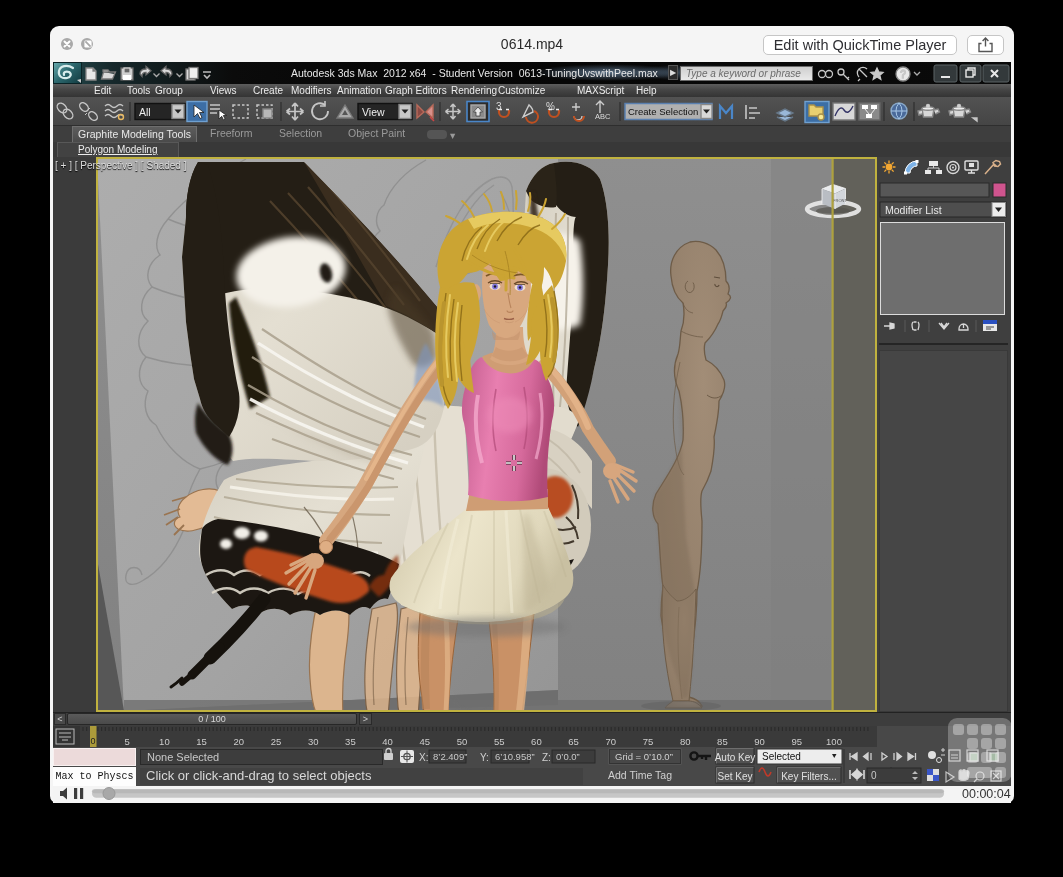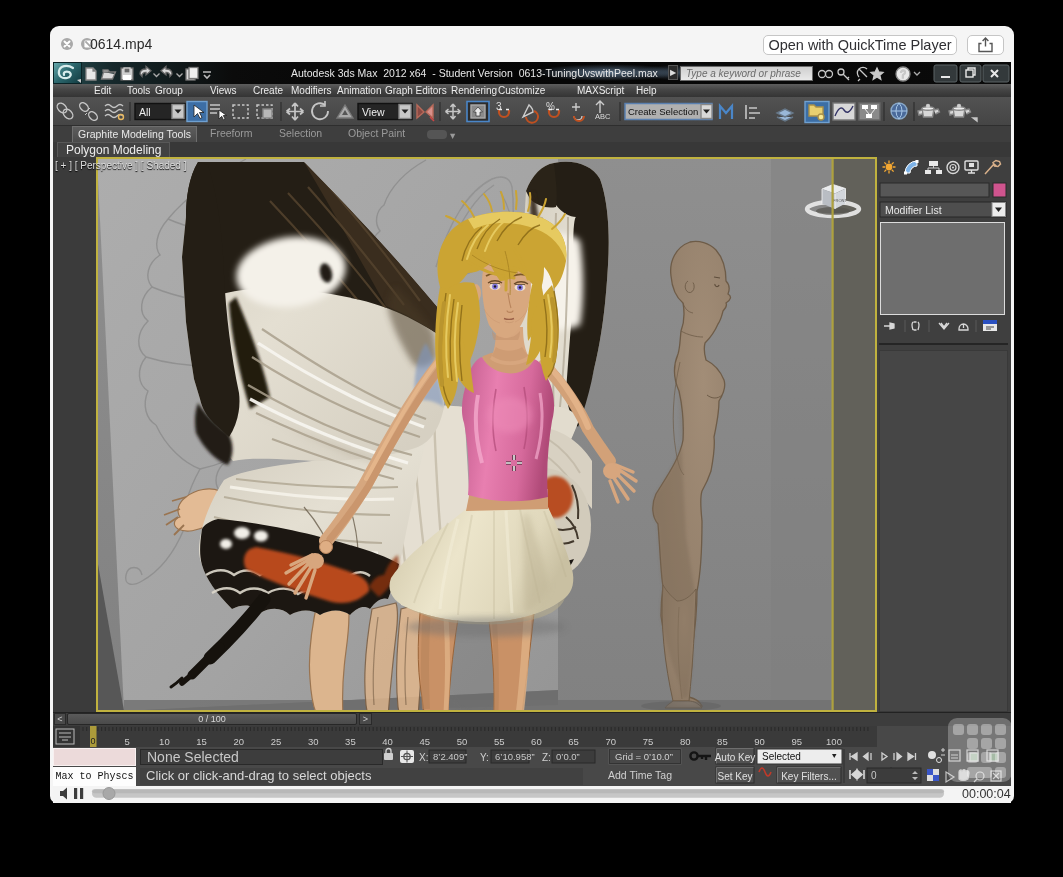--- a/index.html
+++ b/index.html
@@ -1,36 +1,36 @@
 <!DOCTYPE html>
 <html><head>
 <meta charset="utf-8">
 <style>
   html,body{margin:0;padding:0;background:#000;width:1063px;height:877px;overflow:hidden;}
   *{box-sizing:border-box;font-family:"Liberation Sans",sans-serif;}
   .abs{position:absolute;}
   #win{position:absolute;left:50px;top:26px;width:964px;height:777px;background:#f5f5f5;border-radius:9px 9px 7px 7px;}
   #titlebar{position:absolute;left:0;top:0;width:964px;height:36px;}
   .tbtn{position:absolute;top:11.7px;width:12px;height:12px;border-radius:50%;background:#a9a9a9;}
-  #wtitle{position:absolute;left:0;top:10px;width:964px;text-align:left;font-size:14px;color:#2b2b2b;margin-left:40px;}
+  #wtitle{position:absolute;left:0;top:10px;width:964px;text-align:center;font-size:14px;color:#2b2b2b;}
   #openbtn{position:absolute;left:713px;top:8.6px;width:194px;height:20.5px;background:#fff;border:1px solid #c6c6c6;border-radius:5px;font-size:14.5px;color:#2f2f33;text-align:center;line-height:19px;}
   #sharebtn{position:absolute;left:917px;top:8.6px;width:37px;height:20.5px;background:#fff;border:1px solid #c6c6c6;border-radius:5px;}
   #video{position:absolute;left:3px;top:36px;width:958px;height:724px;background:#a16207;overflow:hidden;}
   
   #maxtitle{position:absolute;left:0;top:0;width:958px;height:22px;background:linear-gradient(90deg,#274e52 0px,#16282b 60px,#0b0b0b 180px,#050505 400px,#0a0a0a 958px);}
   #maxlogo{position:absolute;left:0;top:0;width:29px;height:22px;background:linear-gradient(135deg,#67a9ad 0%,#2c686e 45%,#123b41 100%);border:1px solid #0a2326;}
   #maxtitletext{position:absolute;left:238px;top:4.5px;width:520px;font-size:10.5px;color:#e8e8e8;white-space:nowrap;}
   #menubar{position:absolute;left:0;top:22px;width:958px;height:13px;background:linear-gradient(180deg,#5d5d5d,#454545 45%,#343434);}
   .mi{position:absolute;top:1px;font-size:10px;color:#ececec;white-space:nowrap;}
   #toolbar{position:absolute;left:0;top:35px;width:958px;height:29px;background:linear-gradient(180deg,#525252,#454545);border-bottom:1px solid #2e2e2e;}
   #ribbon{position:absolute;left:0;top:64px;width:958px;height:16px;background:#3e3e3e;}
   .rtab{position:absolute;top:1px;font-size:10.5px;color:#9a9a9a;white-space:nowrap;}
   #ribsel{position:absolute;left:19px;top:0px;width:125px;height:16px;background:linear-gradient(180deg,#5d5d5d,#4a4a4a);border:1px solid #6e6e6e;border-bottom:none;color:#e8e8e8;font-size:10.5px;text-align:center;line-height:15px;}
   #polyrow{position:absolute;left:0;top:80px;width:958px;height:15px;background:#383838;}
-  #polytab{position:absolute;left:4px;top:0px;height:15px;padding:0 8px;background:#424242;border:1px solid #585858;border-bottom:none;color:#ececec;font-size:12px;line-height:14px;}
+  #polytab{position:absolute;left:4px;top:0px;height:15px;padding:0 20px;background:#424242;border:1px solid #585858;border-bottom:none;color:#ececec;font-size:10px;line-height:14px;text-decoration:underline;}
   #mainrow{position:absolute;left:0;top:95px;width:958px;height:555px;background:#3b3b3b;}
   #vplabel{position:absolute;left:2px;top:98px;font-size:10px;color:#dcdcdc;white-space:nowrap;text-shadow:0 1px 1px #000;}
   #rpanel{position:absolute;left:824px;top:95px;width:134px;height:555px;background:#3f3f3f;}
   
   #tsrow{position:absolute;left:0;top:650px;width:958px;height:14px;background:#3d3d3d;border-top:1px solid #222;}
   #ruler{position:absolute;left:0;top:664px;width:958px;height:21px;background:#383838;}
   #status1{position:absolute;left:0;top:685px;width:958px;height:20px;background:#484848;}
   #status2{position:absolute;left:0;top:705px;width:958px;height:19px;background:#484848;}
   .inset{background:#3d3d3d;border:1px solid #292929;color:#c8c8c8;}
   #playbar{position:absolute;left:3px;top:760px;width:958px;height:17px;background:#f4f4f4;}
@@ -42,21 +42,21 @@
 <div id="win">
   <div id="titlebar">
     <div class="tbtn" style="left:10.8px;"></div>
     <div class="tbtn" style="left:31.2px;"></div>
     <svg class="abs" style="left:10.8px;top:11.7px;" width="33" height="12" viewBox="0 0 33 12">
       <path d="M3.5 3.5 L8.5 8.5 M8.5 3.5 L3.5 8.5" stroke="#fff" stroke-width="2" stroke-linecap="round"></path>
       <rect x="23.4" y="2.4" width="7.2" height="7.2" rx="1.4" fill="#fff"></rect>
       <path d="M24.4 3.4 L29.6 8.6" stroke="#a9a9a9" stroke-width="1.8"></path>
     </svg>
     <div id="wtitle">0614.mp4</div>
-    <div id="openbtn">Open with QuickTime Player</div>
+    <div id="openbtn">Edit with QuickTime Player</div>
     <div id="sharebtn">
       <svg width="35" height="18" viewBox="0 0 35 18" style="display:block">
         <g stroke="#555" stroke-width="1.4" fill="none">
           <path d="M13.5 7.5 h-2.5 v8 h13 v-8 h-2.5"></path>
           <path d="M17.5 10.5 v-8.2 M14.6 5 l2.9-2.9 l2.9 2.9"></path>
         </g>
       </svg>
     </div>
   </div>
   <div id="video">
@@ -768,21 +768,21 @@
 <path d="M906 25 c0 -2 2 -3 3 -1 c1 -2 3 -2 4 0 c1 -1 3 0 3 2 l-1 6 c-3 2 -7 2 -9 0 z" fill="#e0e0e0"></path>
 <circle cx="927" cy="29" r="4"></circle>
             <path d="M924 32 l-3 3"></path>
 <rect x="938" y="24" width="10" height="10"></rect>
             <path d="M940 32 l6 -6 m-6 0 l6 6"></path>
 </g>
         </g>
       </svg>
     <div class="abs" style="left:0px;top:686px;width:83px;height:18px;background:#ecdada;border:1px solid #f8f0f0;"></div>
     <div class="abs" style="left:0px;top:705px;width:83px;height:19px;background:#fdfdfd;color:#111;font-family:'Liberation Mono',monospace;font-size:10px;line-height:19px;text-align:center;">Max to Physcs</div>
-    <div class="abs inset" style="left:87px;top:687px;width:243px;height:16px;font-size:14px;line-height:15px;padding-left:6px;">None Selected</div>
+    <div class="abs inset" style="left:87px;top:687px;width:243px;height:16px;font-size:11px;line-height:15px;padding-left:6px;">None Selected</div>
     <div class="abs" style="left:87px;top:706px;width:443px;height:17px;background:#414141;color:#d8d8d8;font-size:13px;line-height:16px;padding-left:6px;">Click or click-and-drag to select objects</div>
     <div class="abs" style="left:555px;top:707px;width:90px;color:#d0d0d0;font-size:10.5px;">Add Time Tag</div>
   </div>
   <div id="playbar"></div>
   <svg class="abs" style="left:3px;top:760px;" width="958" height="17" viewBox="0 0 958 17" id="playsvg">
       <path d="M7 5 h3 l4 -3.5 v12 l-4 -3.5 h-3 z" fill="#3c3c3c"></path>
 <rect x="21" y="2" width="3.2" height="11" fill="#3c3c3c"></rect>
       <rect x="27" y="2" width="3.2" height="11" fill="#3c3c3c"></rect>
 <rect x="39" y="3.2" width="852" height="8.6" rx="4.3" fill="#c6c6c6"></rect>
 <rect x="39" y="3.2" width="852" height="4" rx="2" fill="#b4b4b4" opacity="0.8"></rect>

